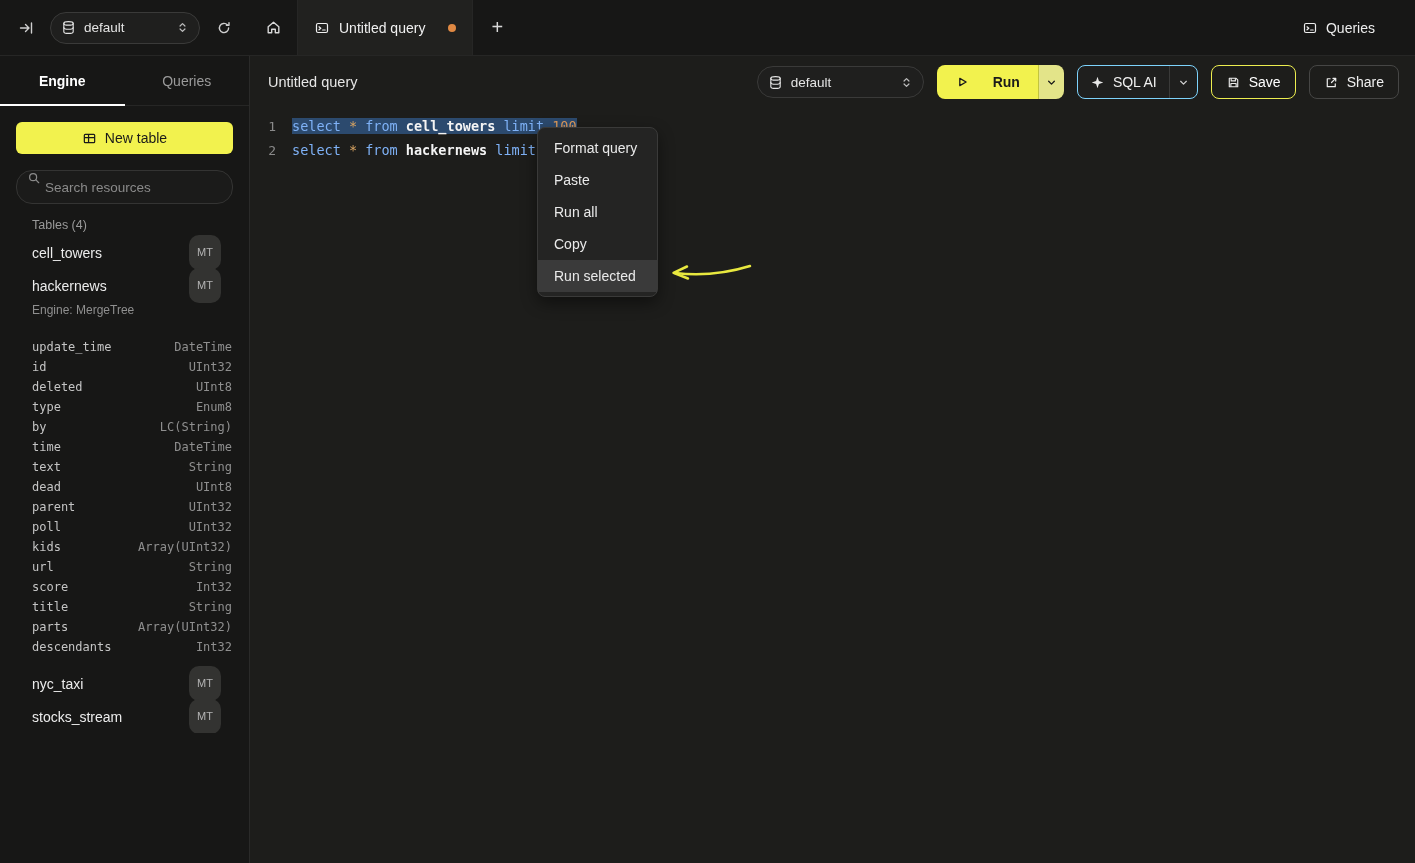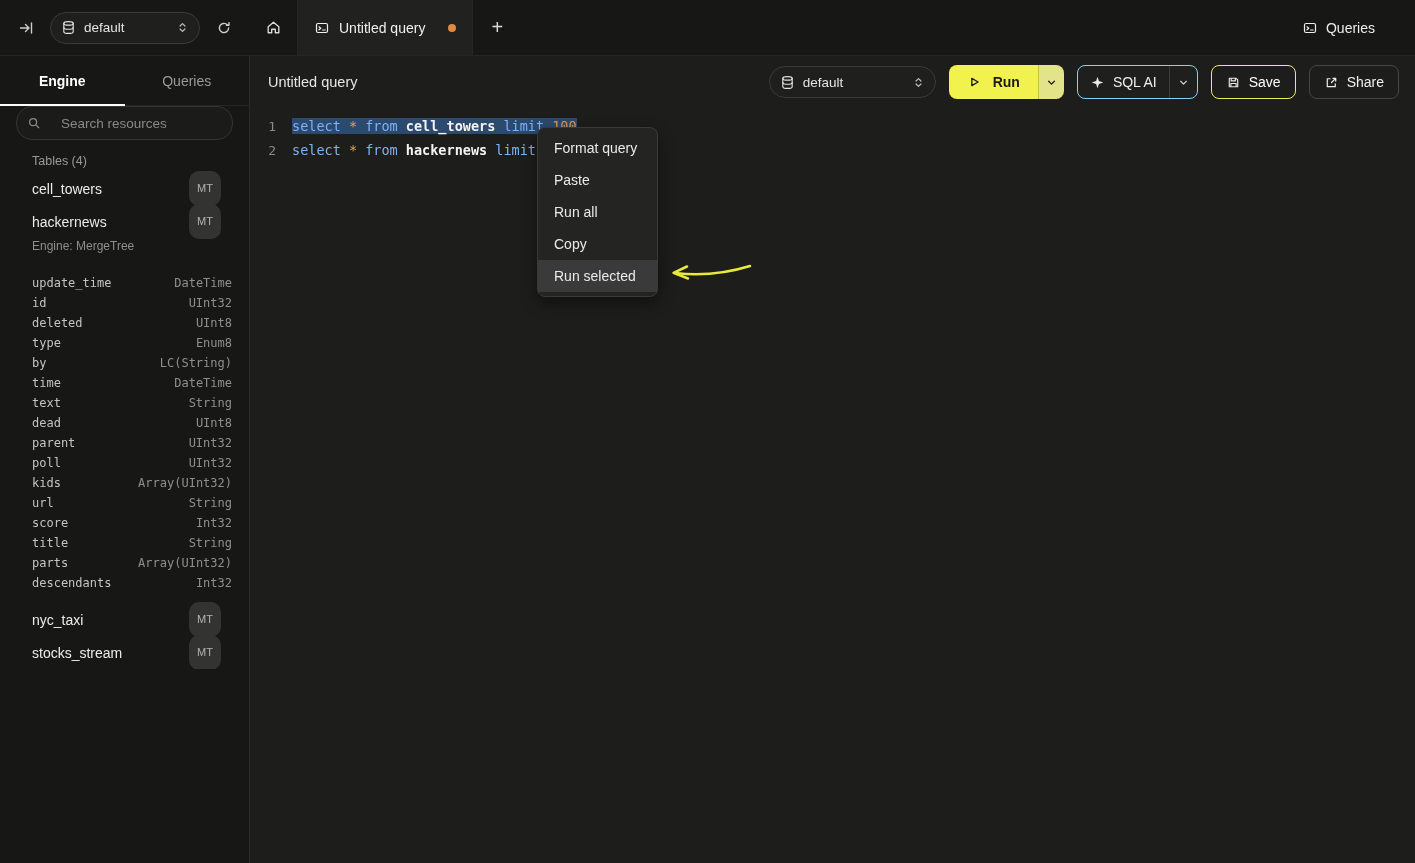--- a/index.html
+++ b/index.html
@@ -27,40 +27,40 @@
   .frame{flex:1;display:flex;min-height:0}
   .sidebar{width:250px;flex:none;background:#171716;border-right:1px solid #2a2a29;display:flex;flex-direction:column;overflow:hidden}
   .main{flex:1;background:#1d1d1b;position:relative;min-width:0}
 
   
   .side-tabs{height:50px;flex:none;display:flex;border-bottom:1px solid #262625}
   .side-tab{flex:1;display:flex;align-items:center;justify-content:center;font-size:14px;color:#9a9a9a;position:relative;cursor:pointer}
   .side-tab.active{color:#ffffff;font-weight:700}
   .side-tab.active::after{content:"";position:absolute;left:0;right:0;bottom:-1px;height:2px;background:#ffffff}
   .new-table{margin:16px 16px 16px;height:32px;flex:none;background:#F2F24E;border:none;border-radius:6px;color:#1a1a1a;display:flex;align-items:center;justify-content:center;gap:8px;font-size:14px;font-weight:500;font-family:inherit;cursor:pointer}
-  .search{margin:0 16px 0;height:34px;flex:none;border:1px solid #343433;border-radius:16px;background:#1b1b1a;display:flex;align-items:center;gap:20px;padding:0 10px;color:#8a8a8a}
+  .search{margin:0 16px 0;height:34px;flex:none;border:1px solid #343433;border-radius:16px;background:#1b1b1a;display:flex;gap:4px;padding:0 10px;color:#8a8a8a}
   .search input{flex:1;min-width:0;background:none;border:none;outline:none;color:#dddddd;font-size:13.5px;font-family:inherit}
   .search input::placeholder{color:#8a8a8a}
   .tables-list{padding:0 17px 0 32px;overflow:hidden}
   .section-title{margin:14px 0 4px;font-size:12.5px;color:#9a9a9a}
   .table-row{height:33px;display:flex;align-items:center;justify-content:space-between;cursor:pointer}
   .t-name{font-size:14px;color:#ececec;font-weight:500}
   .badge{background:#333331;color:#b3b3b3;font-size:11px;line-height:1;padding:12px 8px;border-radius:10px;margin-right:11px}
   .engine{font-size:12px;color:#8f8f8f;margin:1px 0 20px}
   .col-list{margin:14px 0 10px}
   .col-row{display:flex;justify-content:space-between;align-items:center;height:20px;cursor:pointer}
   .col-name{font-family:"DejaVu Sans Mono",monospace;font-size:12px;color:#c4c4c4}
   .col-type{font-family:"DejaVu Sans Mono",monospace;font-size:12px;color:#8f8f8f}
 
   
   .main-header{height:52px;display:flex;align-items:center;gap:13px;padding:0 16px 0 18px}
   .page-title{font-size:14.5px;color:#e6e6e6;margin-right:auto;white-space:nowrap}
   .main-header .select{min-width:167px}
   .run{display:flex;height:34px;border-radius:8px;overflow:hidden;cursor:pointer}
-  .run-main{background:#F2F24E;display:flex;align-items:center;gap:12px;padding:0 18px;color:#1a1a1a;font-weight:600;font-size:14px;border:none;font-family:inherit;cursor:pointer}
+  .run-main{background:#F2F24E;display:flex;align-items:center;gap:24px;padding:0 18px;color:#1a1a1a;font-weight:600;font-size:14px;border:none;font-family:inherit;cursor:pointer}
   .run-caret{width:26px;background:#E3E489;display:flex;align-items:center;justify-content:center;border:none;border-left:1px solid #c2c43e;color:#1a1a1a;cursor:pointer}
   .sqlai{height:34px;border:1px solid #7dd3fc;background:#1f1f1e;border-radius:8px;display:flex;align-items:stretch;overflow:hidden}
   .sqlai-main{display:flex;align-items:center;gap:8px;padding:0 12px;color:#f0f0f0;font-size:14px;background:none;border:none;font-family:inherit;cursor:pointer}
   .sqlai-caret{width:28px;display:flex;align-items:center;justify-content:center;border:none;border-left:1px solid #3a3a39;background:none;color:#cfcfcf;cursor:pointer}
   .save{height:34px;border:1.5px solid #EDEE4F;border-radius:8px;background:transparent;display:flex;align-items:center;gap:8px;padding:0 14px;color:#ffffff;font-size:14px;font-family:inherit;cursor:pointer}
   .share{height:34px;border:1px solid #464645;border-radius:8px;background:#1d1d1b;display:flex;align-items:center;gap:8px;padding:0 14px;color:#f0f0f0;font-size:14px;font-family:inherit;cursor:pointer}
 
   
   .editor{position:relative;padding:6px 0 0 4px;font-family:"DejaVu Sans Mono",monospace}
   .code-line{display:flex;height:24px;align-items:center;font-size:13.5px}
@@ -155,20 +155,29 @@
   </div>
 
   <div class="frame">
 
     <div class="sidebar">
       <div class="side-tabs">
         <div class="side-tab active">Engine</div>
         <div class="side-tab">Queries</div>
       </div>
 
+      <button class="new-table">
+        <span>
+          <svg width="15" height="15" viewBox="0 0 16 16" fill="none" stroke="#1a1a1a" stroke-width="1.3" stroke-linejoin="round">
+              <rect x="2.5" y="3.5" width="11" height="9" rx="1"></rect>
+              <path d="M2.5 7h11M7 3.5v9"></path>
+            </svg>
+        </span>
+        <span>New table</span>
+      </button>
 
       <div class="search">
         <span>
           <svg width="14" height="14" viewBox="0 0 16 16" fill="none" stroke="currentColor" stroke-width="1.4" stroke-linecap="round">
               <circle cx="7" cy="7" r="4"></circle>
               <path d="M10.2 10.2L13.4 13.4"></path>
             </svg>
         </span>
         <input type="text" placeholder="Search resources" style="">
       </div>

